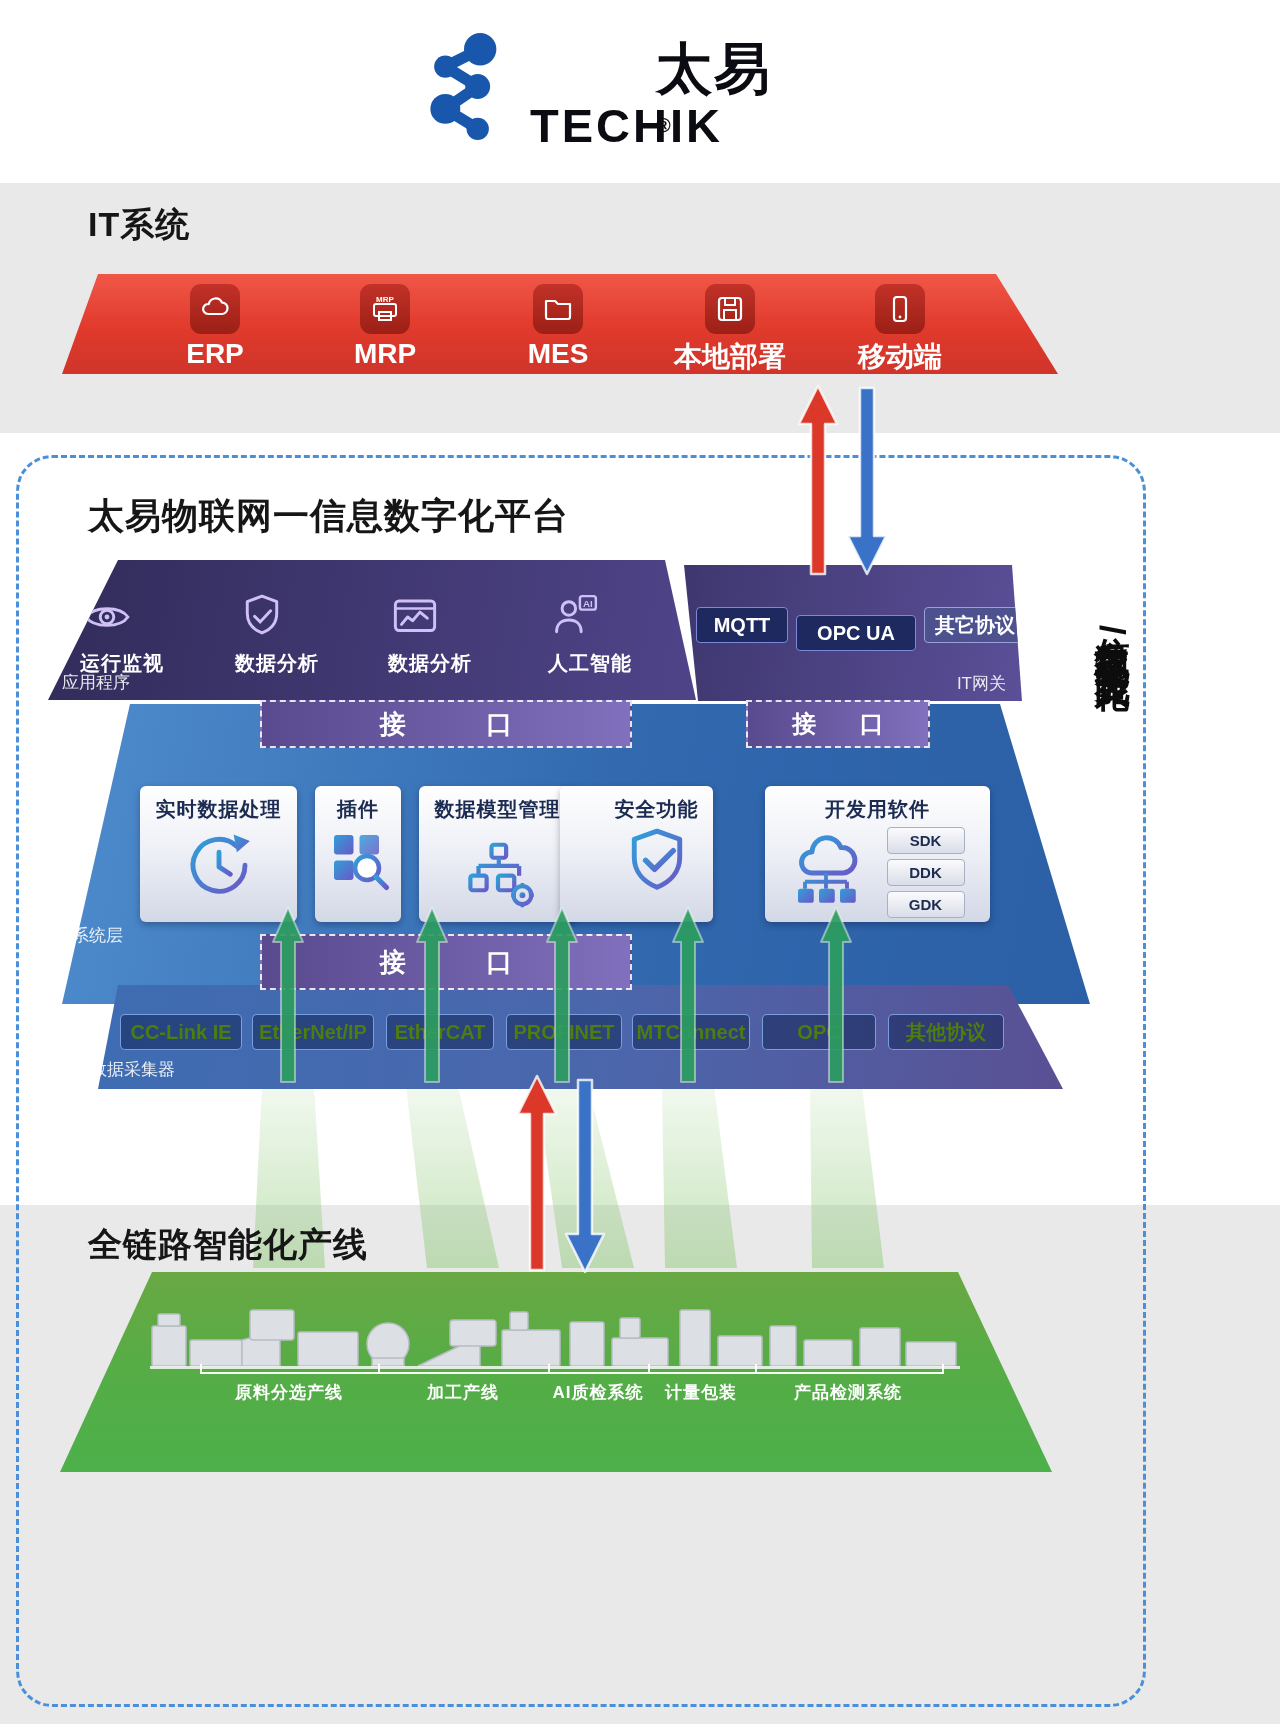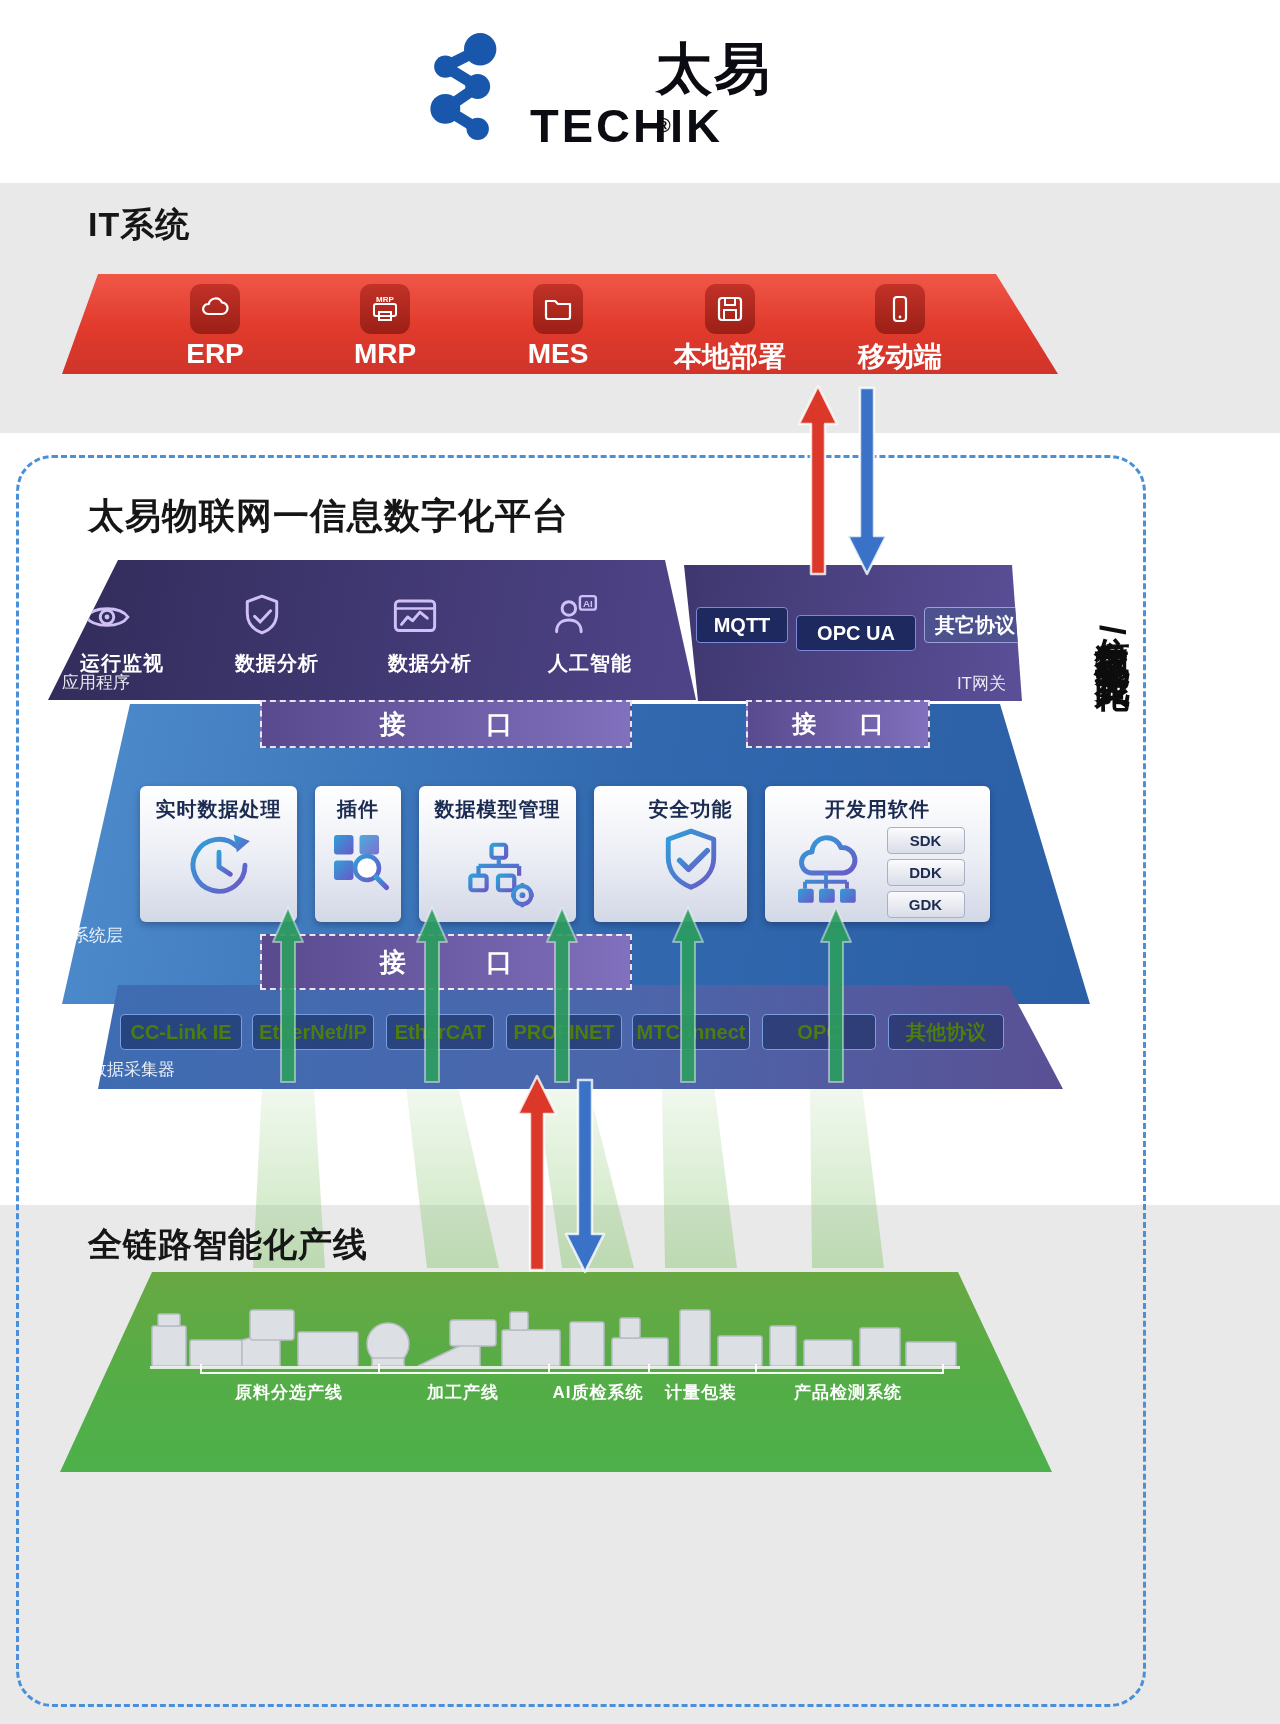--- a/index.html
+++ b/index.html
@@ -250,21 +250,21 @@
     <svg width="78" height="78" viewBox="0 0 48 48">
       <rect x="20" y="6" width="9" height="8" rx="1.5" fill="none" stroke="url(#ig)" stroke-width="2.6"></rect>
       <path d="M24.5 14v5M12 19h25M12 19v6M37 19v6" fill="none" stroke="url(#ig)" stroke-width="2.6"></path>
       <rect x="7" y="25" width="10" height="9" rx="1.5" fill="none" stroke="url(#ig)" stroke-width="2.6"></rect>
       <rect x="24" y="25" width="10" height="9" rx="1.5" fill="none" stroke="url(#ig)" stroke-width="2.6"></rect>
       <circle cx="39" cy="37" r="5.5" fill="none" stroke="url(#ig)" stroke-width="2.6"></circle>
       <circle cx="39" cy="37" r="1.8" fill="url(#ig)"></circle>
       <path d="M39 29.5v3M39 41.5v3M32 37h3M43 37h3" stroke="url(#ig)" stroke-width="2.2"></path>
     </svg>
   </div>
-  <div class="card" style="left:594px;width:153px;padding-left:40px;">
+  <div class="card" style="left:560px;width:153px;padding-left:40px;">
     <div class="ct">安全功能</div>
     <svg width="78" height="78" viewBox="0 0 48 48">
       <path d="M24 5l14 5v11c0 9.5-6.5 15.5-14 18.5C16.5 36.5 10 30.5 10 21V10z" fill="none" stroke="url(#ig)" stroke-width="3" stroke-linejoin="round"></path>
       <path d="M17 23l5.5 5.5L34 17" fill="none" stroke="url(#ig)" stroke-width="3.4" stroke-linecap="round" stroke-linejoin="round"></path>
     </svg>
   </div>
   <div class="card" style="left:765px;width:225px;">
     <div class="ct">开发用软件</div>
     <div class="dev-row">
       <svg width="84" height="84" viewBox="0 0 48 48">

